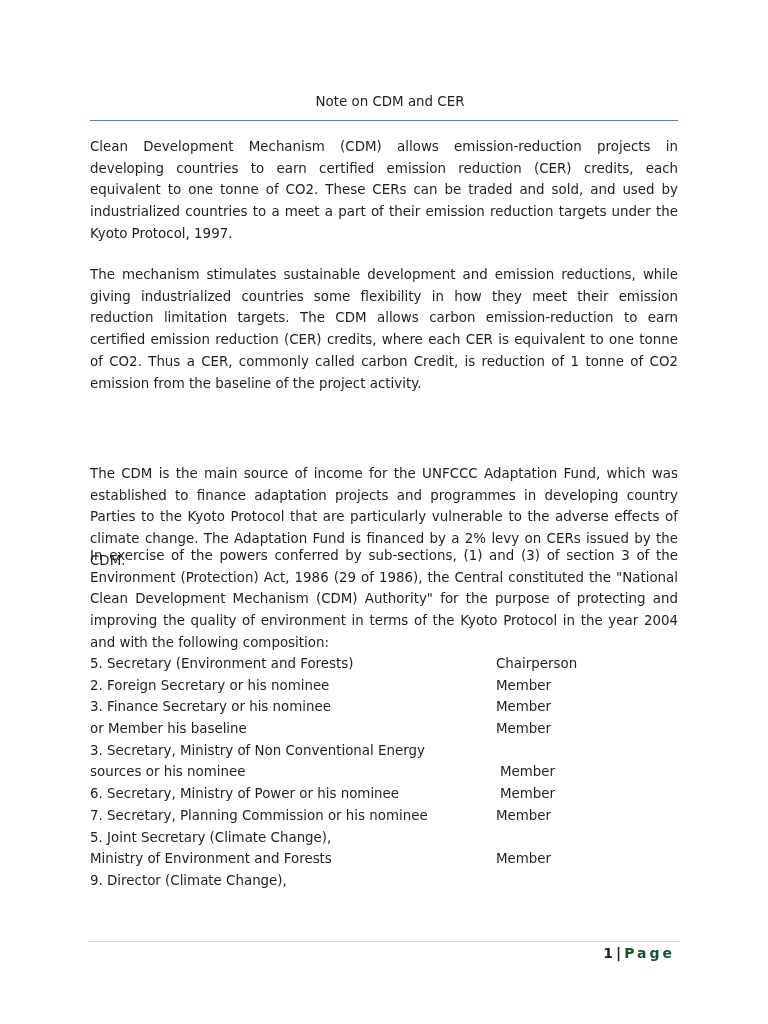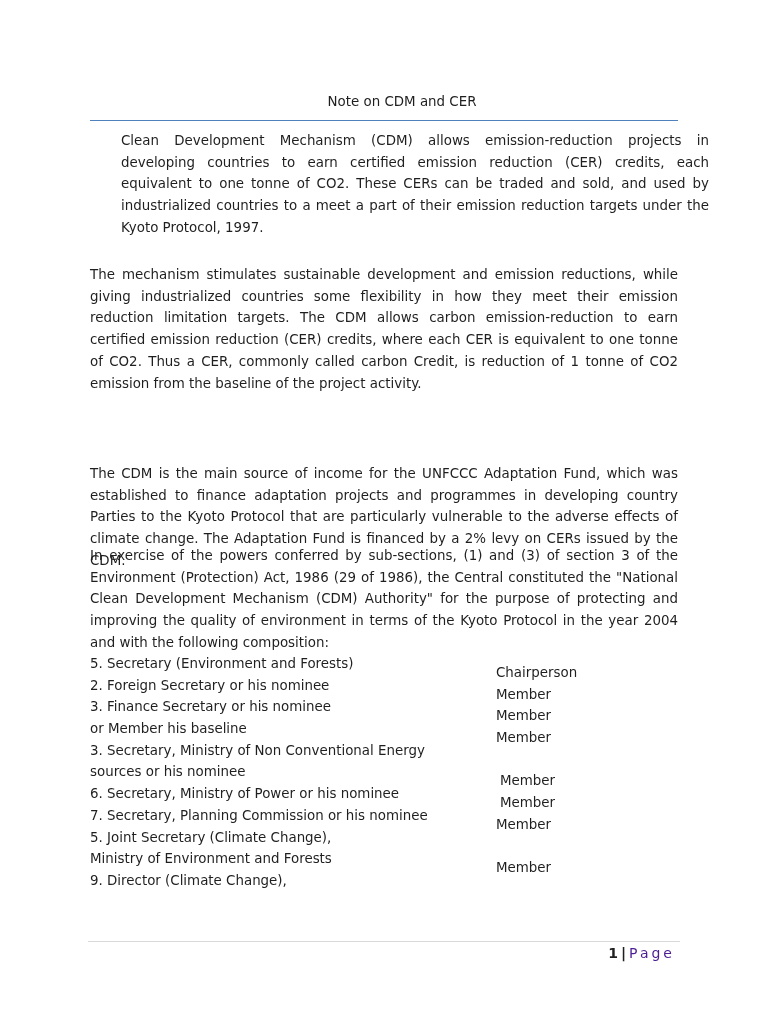--- a/index.html
+++ b/index.html
@@ -1,40 +1,40 @@
 <!DOCTYPE html>
 <html><head>
 <meta charset="utf-8">
 <style>
   html, body { margin:0; padding:0; background:#ffffff; }
   body { width:768px; height:1024px; position:relative; overflow:hidden;
          font-family:"DejaVu Sans", sans-serif; color:#1f1f1f; }
-  .title { position:absolute; top:92px; left:108px; width:588px; text-align:center;
+  .title { position:absolute; top:92px; left:96px; width:588px; text-align:center;
            font-size:13.4px; line-height:20px; }
   .title-rule { position:absolute; top:120px; left:90px; width:588px; height:1px; background:#4f81bd; }
   .para { position:absolute; left:90px; width:588px; font-size:13.4px; line-height:21.7px;
           text-align:justify; margin:0; }
   .list { position:absolute; left:90px; top:653px; width:588px; font-size:13.4px; line-height:21.7px; }
   .row { position:relative; height:21.7px; white-space:nowrap; }
-  .row .role { position:absolute; left:406px; top:9px; }
+  .row .role { position:absolute; left:406px; top:0; }
   .row .role.shift { left:410px; }
   .footer-rule { position:absolute; top:941px; left:88px; width:592px; height:1px; background:#d9d9d9; }
   .footer { position:absolute; top:943px; right:93px; font-size:14px; line-height:20px; }
   .footer .num { font-weight:bold; color:#1f1f1f; }
   .footer .bar { font-weight:bold; color:#1f1f1f; margin:0 3px; }
-  .footer .word { color:#4c1d95; letter-spacing:3px; }
+  .footer .word { color:#14532d; letter-spacing:3px;font-weight:bold; }
 </style>
 </head>
 <body>
 
 <div>
   <div class="title">Note on CDM and CER</div>
   <div class="title-rule"></div>
 
-  <p class="para" style="top:130px;margin-left:31px;">Clean Development Mechanism (CDM) allows emission-reduction projects in developing countries to earn certified emission reduction (CER) credits, each equivalent to one tonne of CO2. These CERs can be traded and sold, and used by industrialized countries to a meet a part of their emission reduction targets under the Kyoto Protocol, 1997.</p>
+  <p class="para" style="top:136px;">Clean Development Mechanism (CDM) allows emission-reduction projects in developing countries to earn certified emission reduction (CER) credits, each equivalent to one tonne of CO2. These CERs can be traded and sold, and used by industrialized countries to a meet a part of their emission reduction targets under the Kyoto Protocol, 1997.</p>
   <p class="para" style="top:264px;">The mechanism stimulates sustainable development and emission reductions, while giving industrialized countries some flexibility in how they meet their emission reduction limitation targets. The CDM allows carbon emission-reduction to earn certified emission reduction (CER) credits, where each CER is equivalent to one tonne of CO2. Thus a CER, commonly called carbon Credit, is reduction of 1 tonne of CO2 emission from the baseline of the project activity.</p>
   <p class="para" style="top:415px;margin-top:48px;">The CDM is the main source of income for the UNFCCC Adaptation Fund, which was established to finance adaptation projects and programmes in developing country Parties to the Kyoto Protocol that are particularly vulnerable to the adverse effects of climate change. The Adaptation Fund is financed by a 2% levy on CERs issued by the CDM.</p>
   <p class="para" style="top:545px;">In exercise of the powers conferred by sub-sections, (1) and (3) of section 3 of the Environment (Protection) Act, 1986 (29 of 1986), the Central constituted the "National Clean Development Mechanism (CDM) Authority" for the purpose of protecting and improving the quality of environment in terms of the Kyoto Protocol in the year 2004 and with the following composition:</p>
 
   <div class="list">
     <div class="row">
       <span>5. Secretary (Environment and Forests)</span>
       <span class="role">Chairperson</span>
     </div>
     <div class="row">

